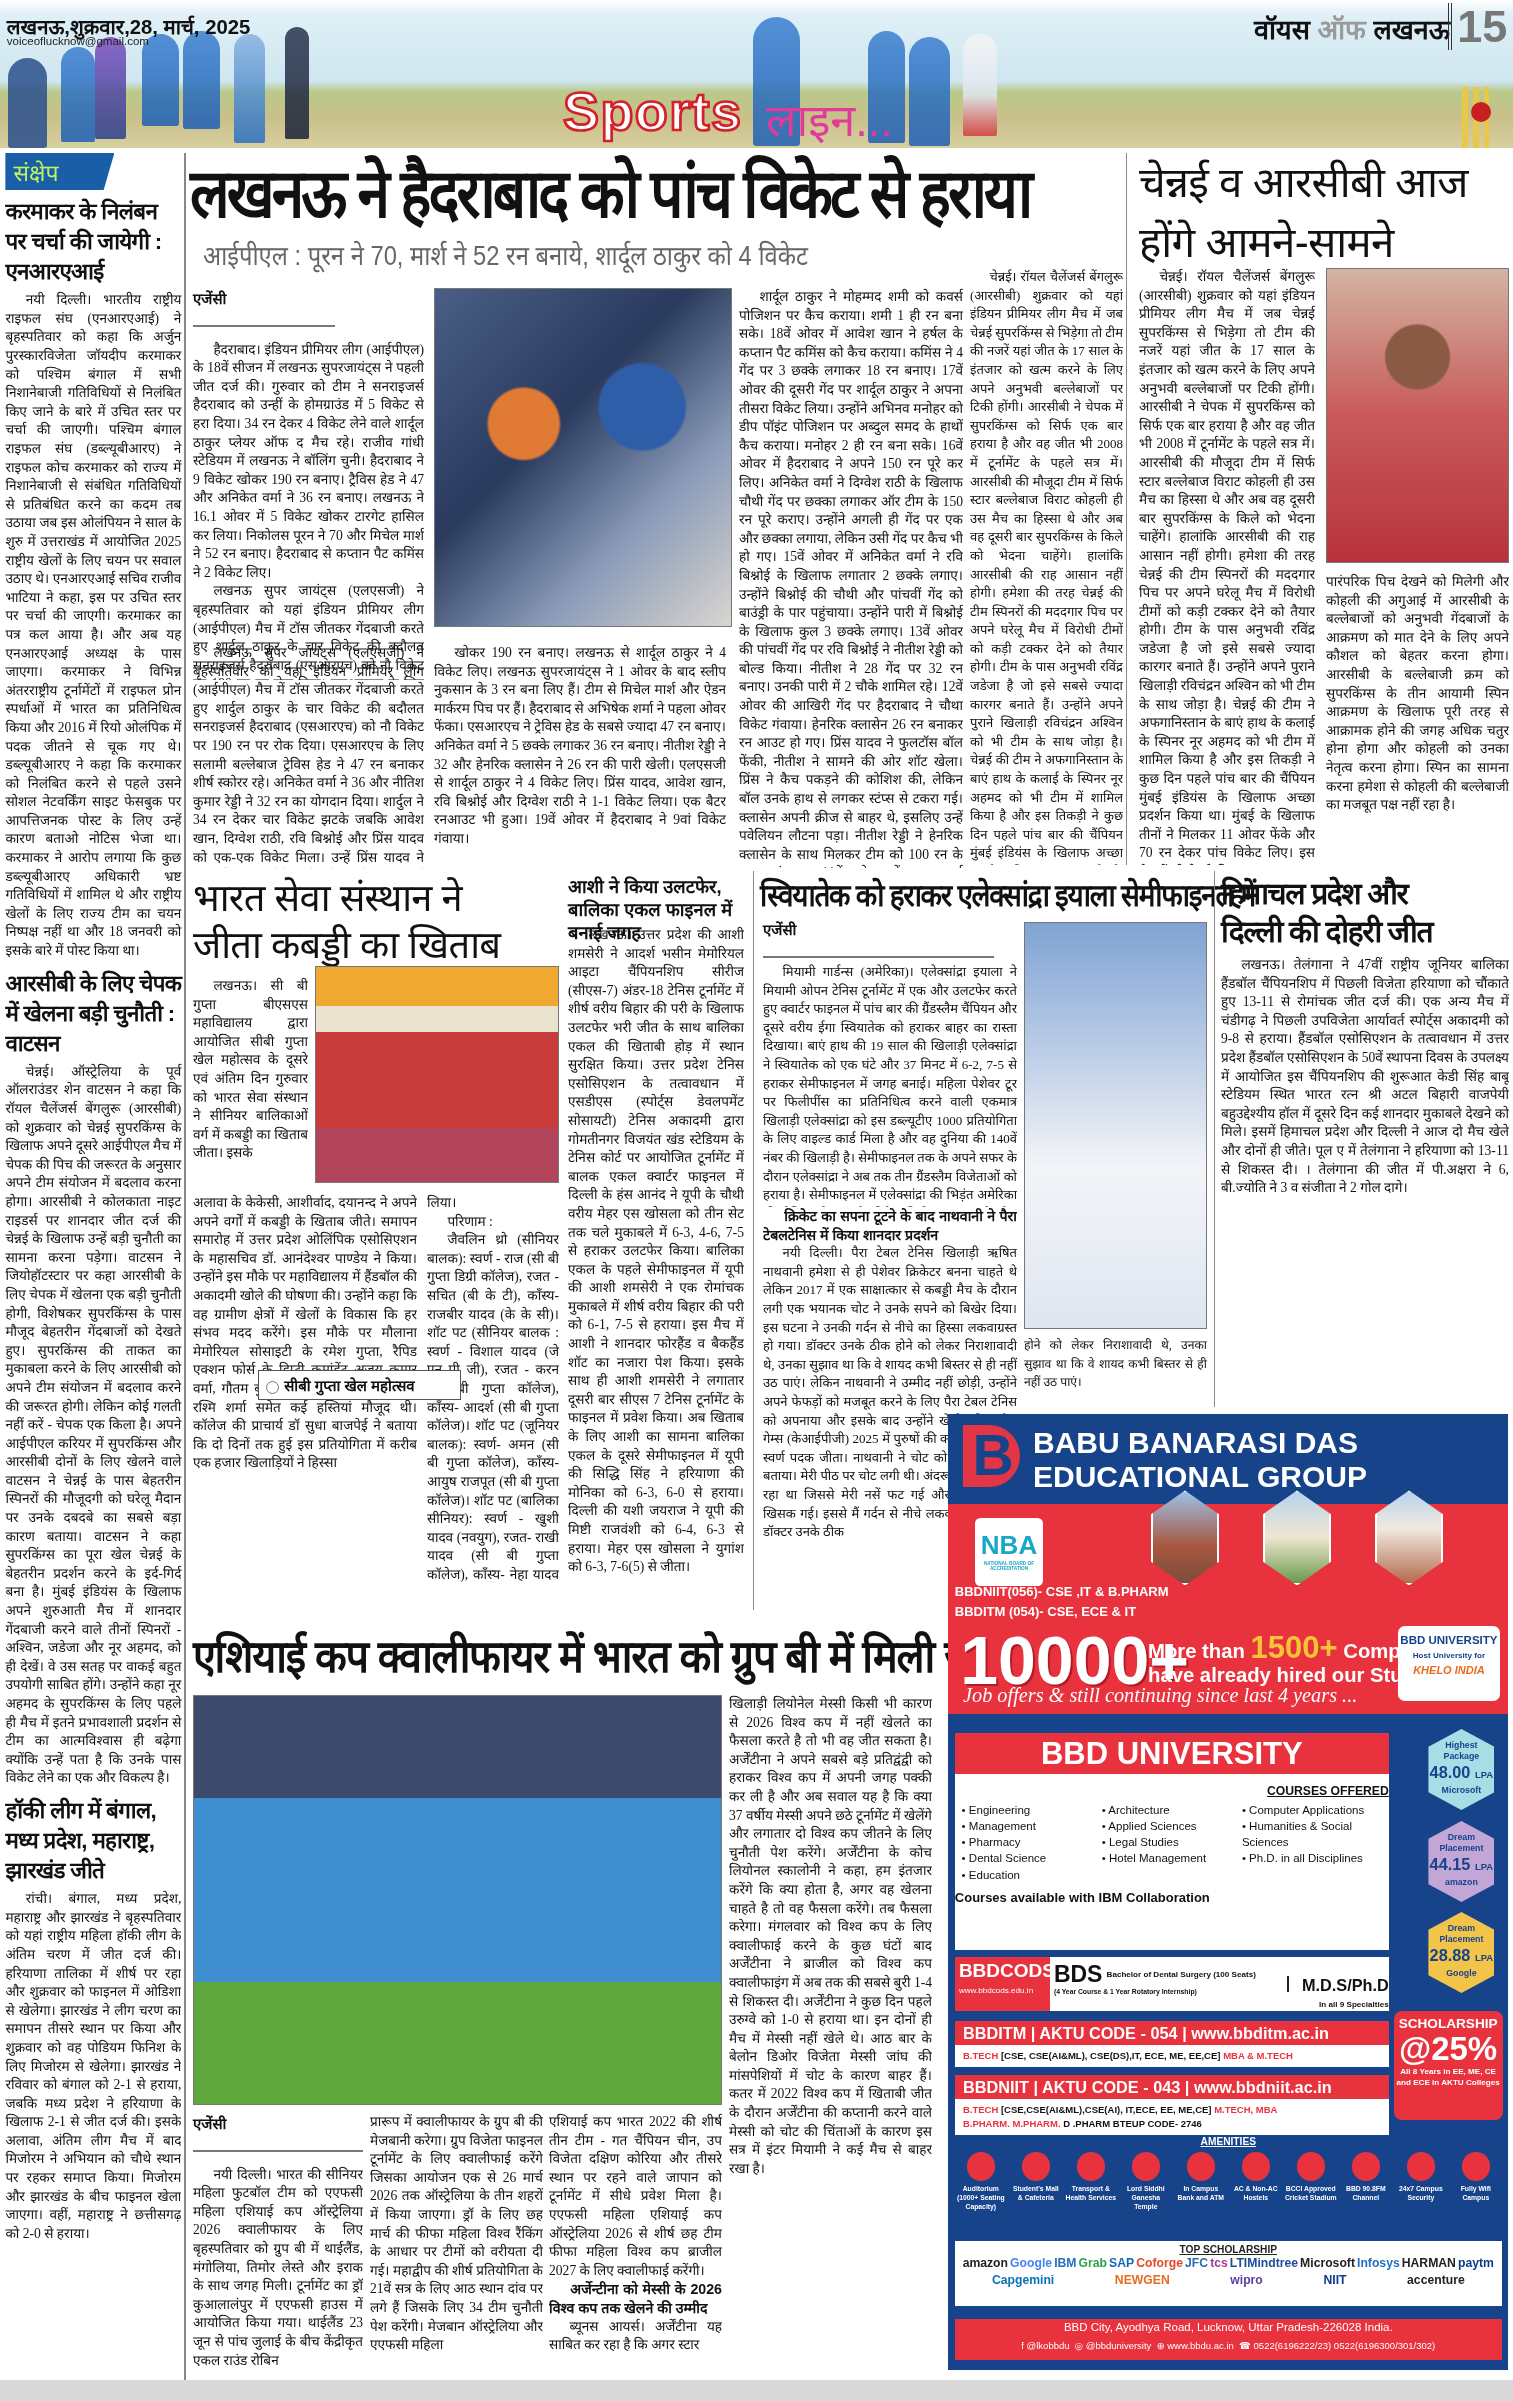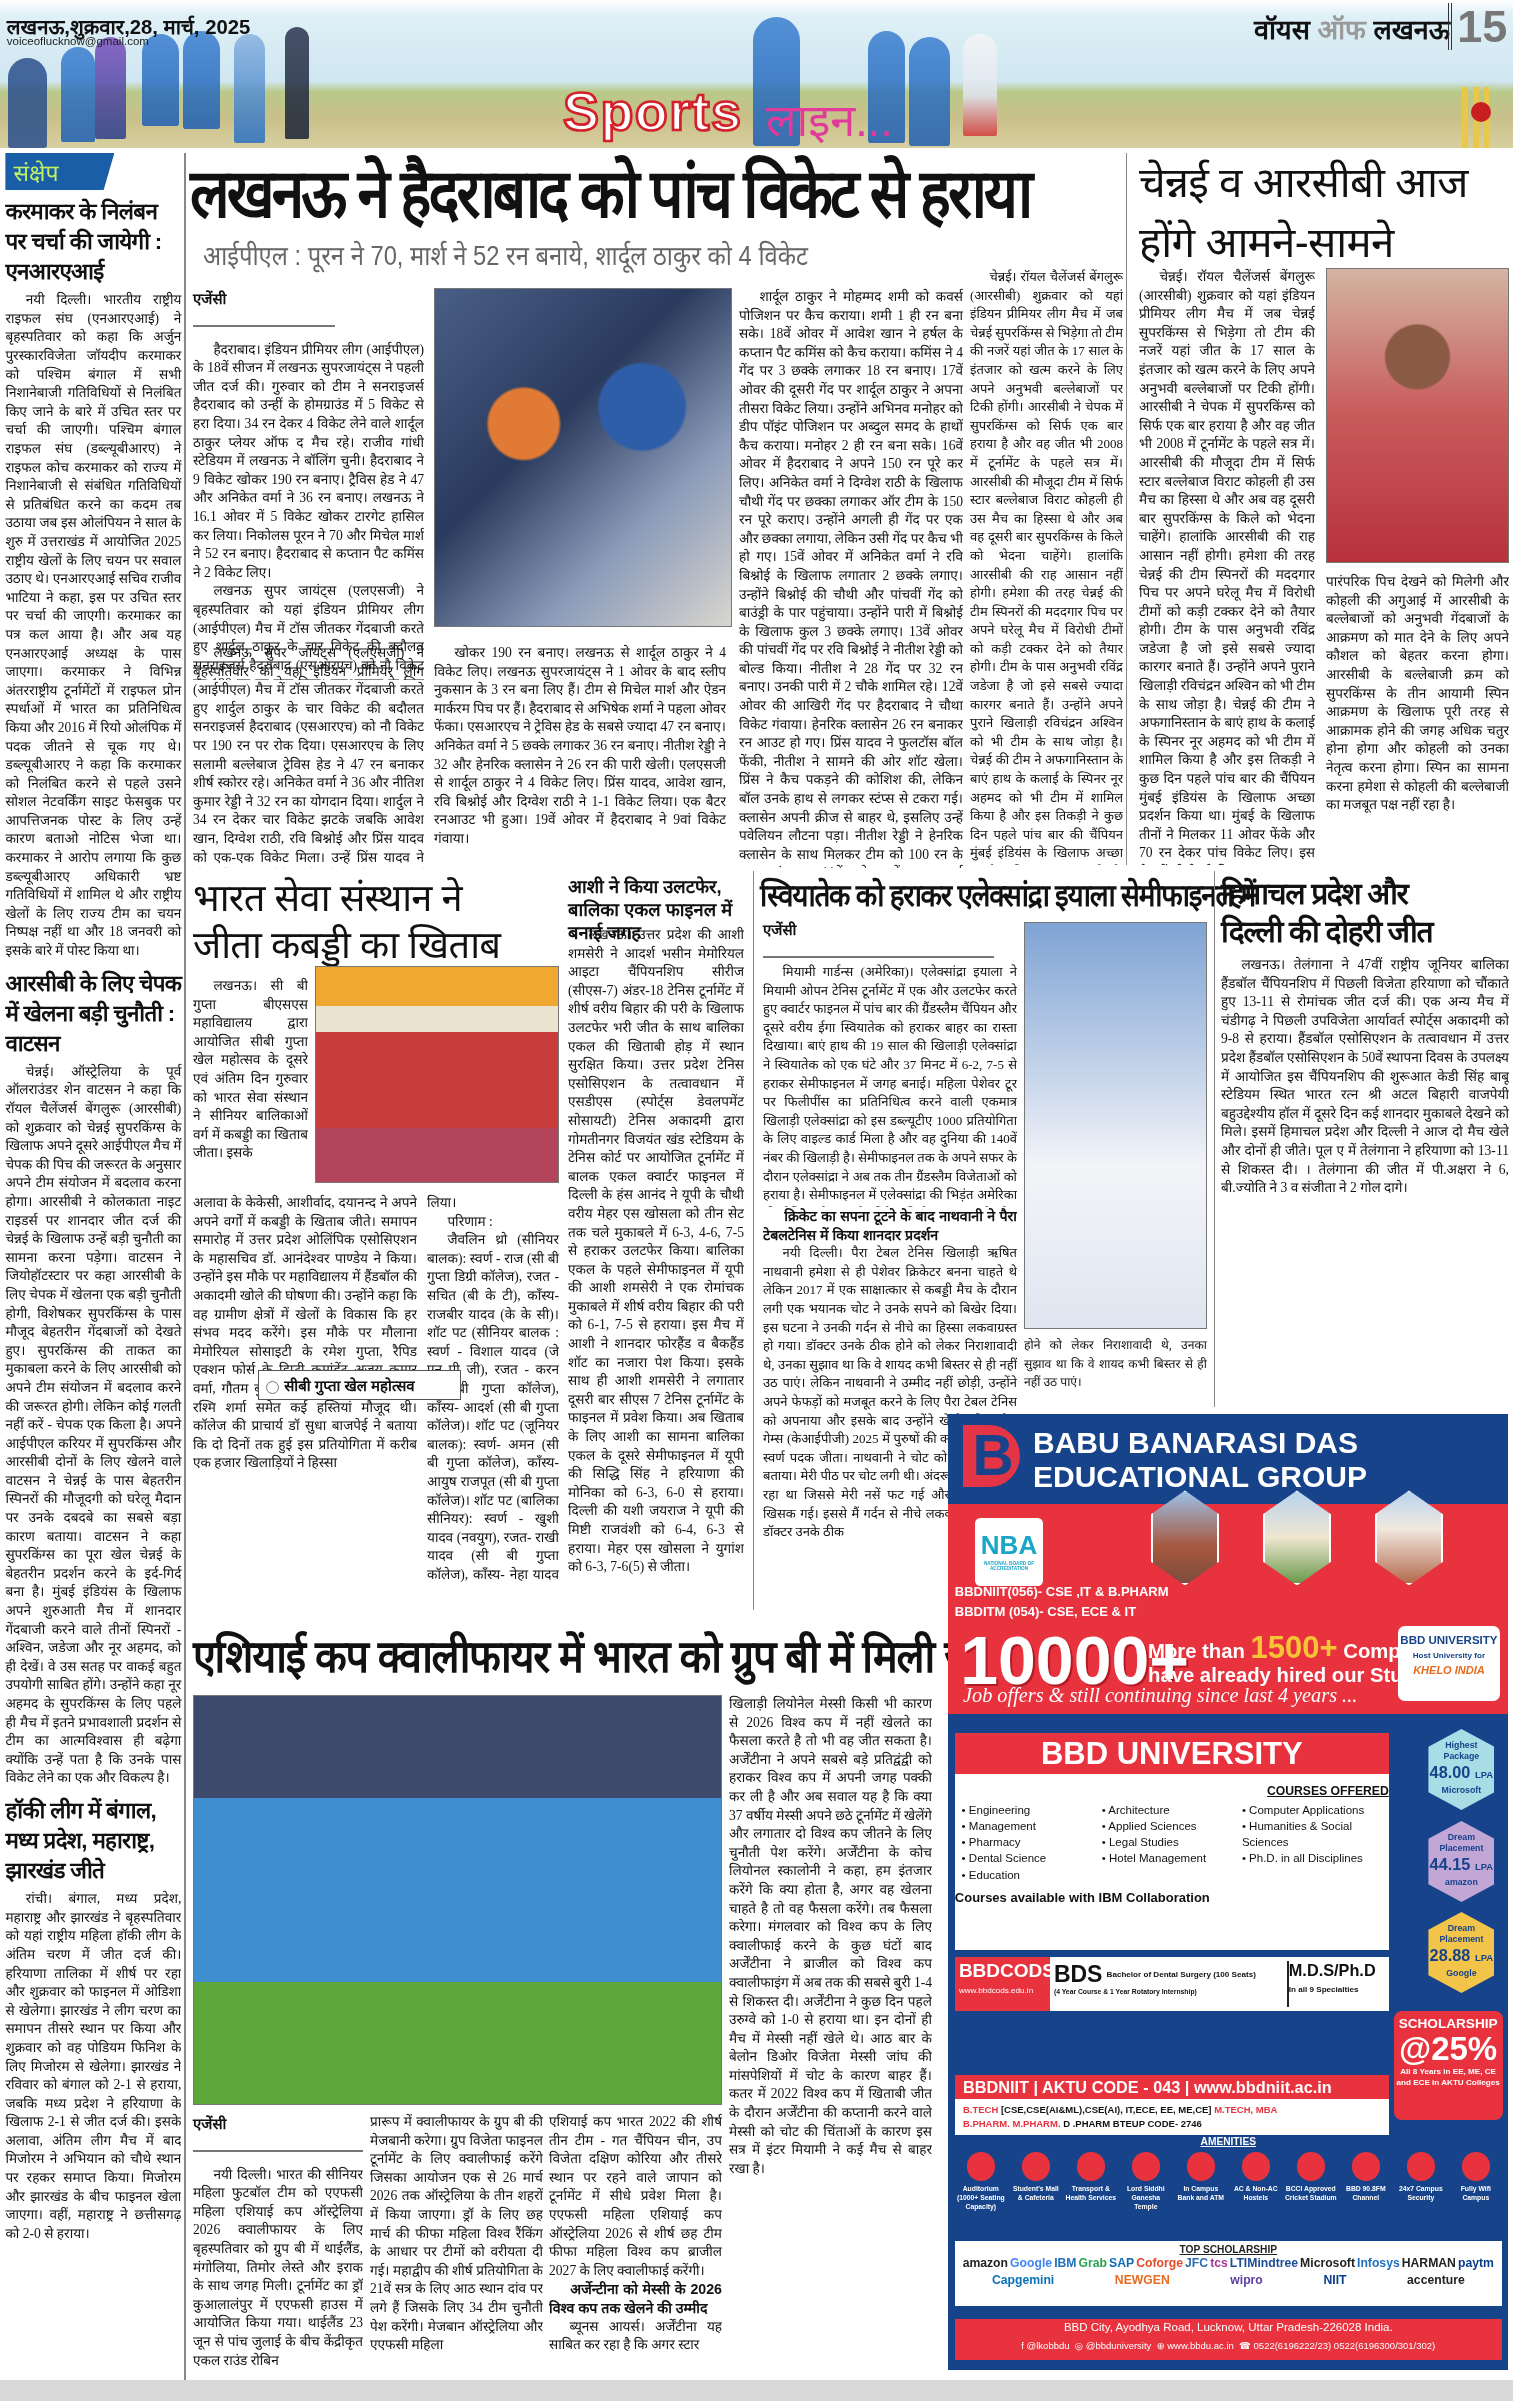--- a/index.html
+++ b/index.html
@@ -62,21 +62,21 @@
 .ad .panel .cols ul{list-style:none;flex:1}
 .ad .panel .cols li:before{content:"• ";}
 .ad .panel .ibm{text-align:left;font-size:13px;font-weight:bold;margin-top:2.7px}
 .ad .pkg{position:absolute;right:13.6px;width:66px;height:81px;clip-path:polygon(50% 0,100% 22%,100% 78%,50% 100%,0 78%,0 22%);color:#16438a;text-align:center;font-weight:bold;padding-top:11px;font-size:8.8px;line-height:11px}
 .ad .pkg .v{font-size:16.3px;line-height:20.3px}
 .ad .bds{position:absolute;left:6.8px;top:536px;width:434px;height:54px;background:#fff;color:#111;display:flex}
 .ad .bds .l{background:#e8333f;color:#fff;width:95px;padding:4.1px;font-size:19px;font-weight:bold;line-height:20.3px}
 .ad .bds .l small{font-size:8.1px;font-weight:normal;display:block}
 .ad .bds .m{flex:1;padding:4.1px;font-size:8.1px;font-weight:bold}
 .ad .bds .m b{font-size:23px;margin-right:4.1px;vertical-align:middle}
-.ad .bds .r{width:102px;border-left:2px solid #222;margin:4px 0;text-align:left;font-size:16.3px;font-weight:bold;line-height:19px}
+.ad .bds .r{width:102px;border-left:2px solid #222;margin:19px 0;text-align:right;font-size:16.3px;font-weight:bold;line-height:19px}
 .ad .bds .r small{font-size:8.1px;display:block}
 .ad .inst{position:absolute;left:6.8px;width:434px;color:#111}
 .ad .inst .t{background:#e8333f;color:#fff;font-size:16.3px;font-weight:bold;padding:2.7px 8.1px}
 .ad .inst .d{background:#fff;font-size:9.5px;font-weight:bold;padding:4.1px 8.1px;line-height:13.6px}
 .ad .inst .d span{color:#e8333f}
 .ad .sch{position:absolute;right:5.4px;top:597px;width:109px;height:109px;background:#e8333f;border-radius:8.1px;text-align:center;font-weight:bold;padding-top:5.4px}
 .ad .sch .a{font-size:13.6px}.ad .sch .b{font-size:33px;line-height:35px}.ad .sch .c{font-size:8.1px;line-height:11px}
 .ad .amen{position:absolute;left:6.8px;top:719px;width:547px;text-align:center}
 .ad .amen .h{font-size:10.2px;font-weight:bold;text-decoration:underline}
 .ad .amen .row{display:flex;justify-content:space-between;margin-top:5.4px}
@@ -315,20 +315,24 @@
   <div class="pkg" style="top:498px;background:#f3c44a">
       <div>Dream Placement</div>
       <div class="v"><span>28.88</span> <span style="font-size:9.5px">LPA</span></div>
       <div>Google</div>
     </div>
   <div class="bds" style="top:543px">
     <div class="l"><span>BBDCODS</span><small>www.bbdcods.edu.in</small></div>
     <div class="m"><b>BDS</b><span>Bachelor of Dental Surgery (100 Seats)</span><div style="font-size:6.8px">(4 Year Course &amp; 1 Year Rotatory Internship)</div></div>
     <div class="r"><span>M.D.S/Ph.D</span><small>In all 9 Specialties</small></div>
   </div>
+  <div class="inst" style="top:607px">
+    <div class="t">BBDITM | AKTU CODE - 054 | www.bbditm.ac.in</div>
+    <div class="d"><span>B.TECH</span> <b>[CSE, CSE(AI&amp;ML), CSE(DS),IT, ECE, ME, EE,CE]</b> <span>MBA &amp; M.TECH</span></div>
+  </div>
   <div class="inst" style="top:661px">
     <div class="t">BBDNIIT | AKTU CODE - 043 | www.bbdniit.ac.in</div>
     <div class="d"><span>B.TECH</span> <b>[CSE,CSE(AI&amp;ML),CSE(AI), IT,ECE, EE, ME,CE]</b> <span>M.TECH, MBA</span><br><span>B.PHARM. M.PHARM.</span> <b>D .PHARM BTEUP CODE- 2746</b></div>
   </div>
   <div class="sch">
     <div class="a">SCHOLARSHIP</div>
     <div class="b">@25%</div>
     <div class="c">All 8 Years in EE, ME, CE and ECE in AKTU Colleges</div>
   </div>
   <div class="amen" style="top:722px">

